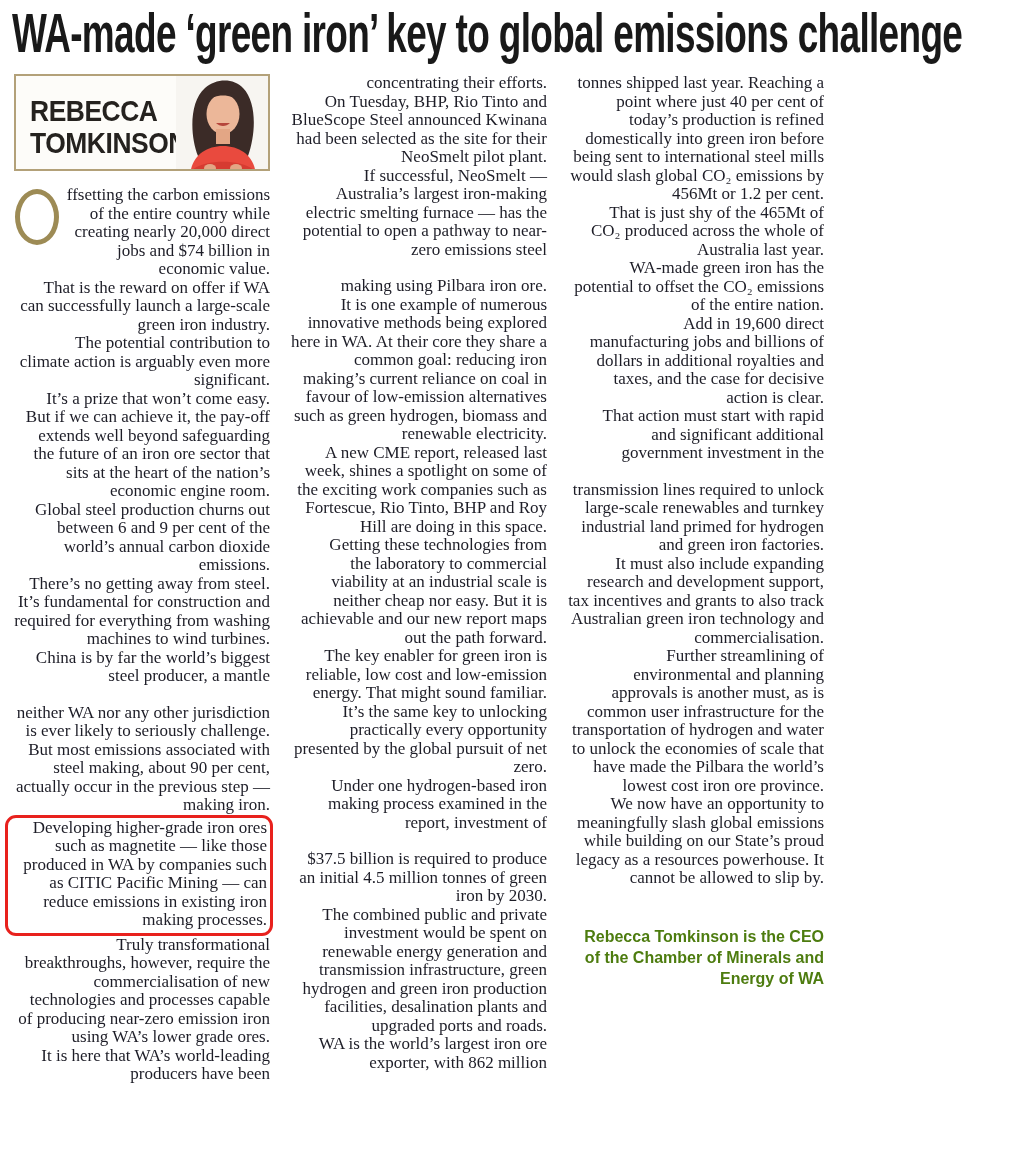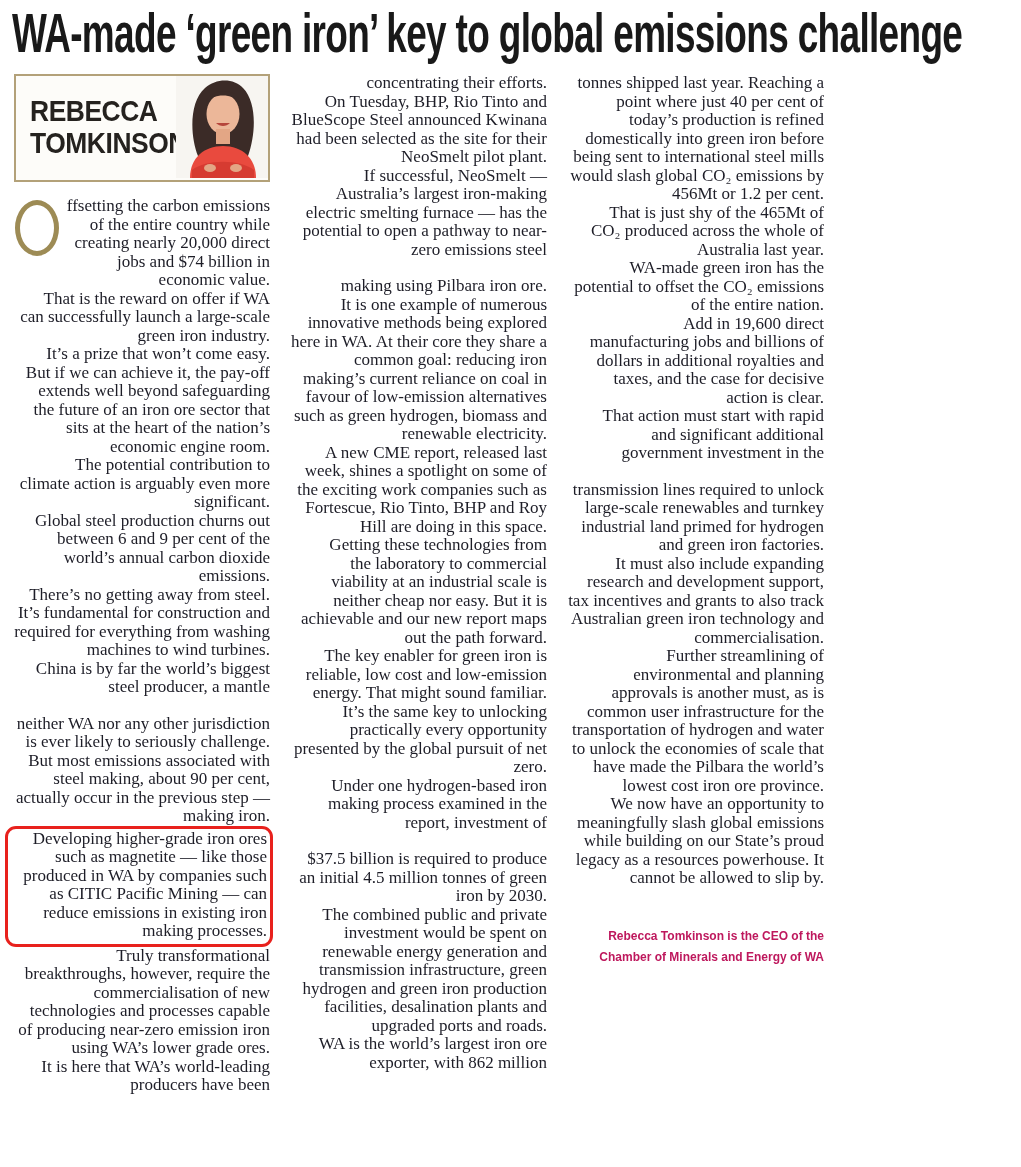--- a/index.html
+++ b/index.html
@@ -47,21 +47,21 @@
   }
   .dropcap {
     float: left;
     width: 44px; height: 56px;
     border: 5px solid #9d8b55;
     border-radius: 50%;
     margin: 3px 7px 0 1px;
   }
   .author-box {
     position: relative;
-    height: 108px;
+    height: 97px;
     border: 2px solid #b3a179;
     background: #fdfcf9;
     margin-bottom: 15px;
     overflow: hidden;
   }
   .author-name {
     position: absolute;
     left: 14px; top: 19px;
     font-family: "Liberation Sans", sans-serif;
     font-weight: 700;
@@ -75,24 +75,24 @@
   }
   .author-photo {
     position: absolute;
     right: 0; top: 0;
     height: 102px; width: 92px;
   }
   .attribution {
     margin-top: 38px;
     font-family: "Liberation Sans", sans-serif;
     font-weight: 700;
-    font-size: 12px;
+    font-size: 16px;
     line-height: 21px;
     text-align: right;
-    color: #be185d;
+    color: #4d7c0f;
   }
 </style>
 </head>
 <body>
 
 <h1 class="headline">WA-made ‘green iron’ key to global emissions challenge</h1>
 
 <div class="content">
 
   <div class="column">
@@ -110,22 +110,22 @@
         <rect x="40" y="53" width="14" height="15" fill="#e3a685"></rect>
         <path d="M14,102 C14,82 28,70 47,70 C66,70 80,82 80,102 Z" fill="#e94a3e"></path>
         <path d="M16,94 C30,83 64,83 78,94 L78,102 L16,102 Z" fill="#d63b31"></path>
         <ellipse cx="34" cy="92" rx="6" ry="4" fill="#e3a685"></ellipse>
         <ellipse cx="60" cy="92" rx="6" ry="4" fill="#e3a685"></ellipse>
       </svg>
     </div>
     <div>
         <p class="para"><span class="dropcap" title="O"></span>ffsetting the carbon emissions of the entire country while creating nearly 20,000 direct jobs and $74 billion in economic value.</p>
         <p class="para indent">That is the reward on offer if WA can successfully launch a large-scale green iron industry.</p>
+        <p class="para indent">The potential contribution to climate action is arguably even more significant.</p>
         <p class="para indent">It’s a prize that won’t come easy. But if we can achieve it, the pay-off extends well beyond safeguarding the future of an iron ore sector that sits at the heart of the nation’s economic engine room.</p>
-        <p class="para indent">The potential contribution to climate action is arguably even more significant.</p>
         <p class="para indent">Global steel production churns out between 6 and 9 per cent of the world’s annual carbon dioxide emissions.</p>
         <p class="para indent">There’s no getting away from steel. It’s fundamental for construction and required for everything from washing machines to wind turbines.</p>
         <p class="para indent">China is by far the world’s biggest steel producer, a mantle</p>
         <p class="para gap">neither WA nor any other jurisdiction is ever likely to seriously challenge.</p>
         <p class="para indent">But most emissions associated with steel making, about 90 per cent, actually occur in the previous step — making iron.</p>
         <p class="para indent boxed">Developing higher-grade iron ores such as magnetite — like those produced in WA by companies such as CITIC Pacific Mining — can reduce emissions in existing iron making processes.</p>
         <p class="para indent">Truly transformational breakthroughs, however, require the commercialisation of new technologies and processes capable of producing near-zero emission iron using WA’s lower grade ores.</p>
         <p class="para indent">It is here that WA’s world-leading producers have been</p>
       </div>
   </div>

